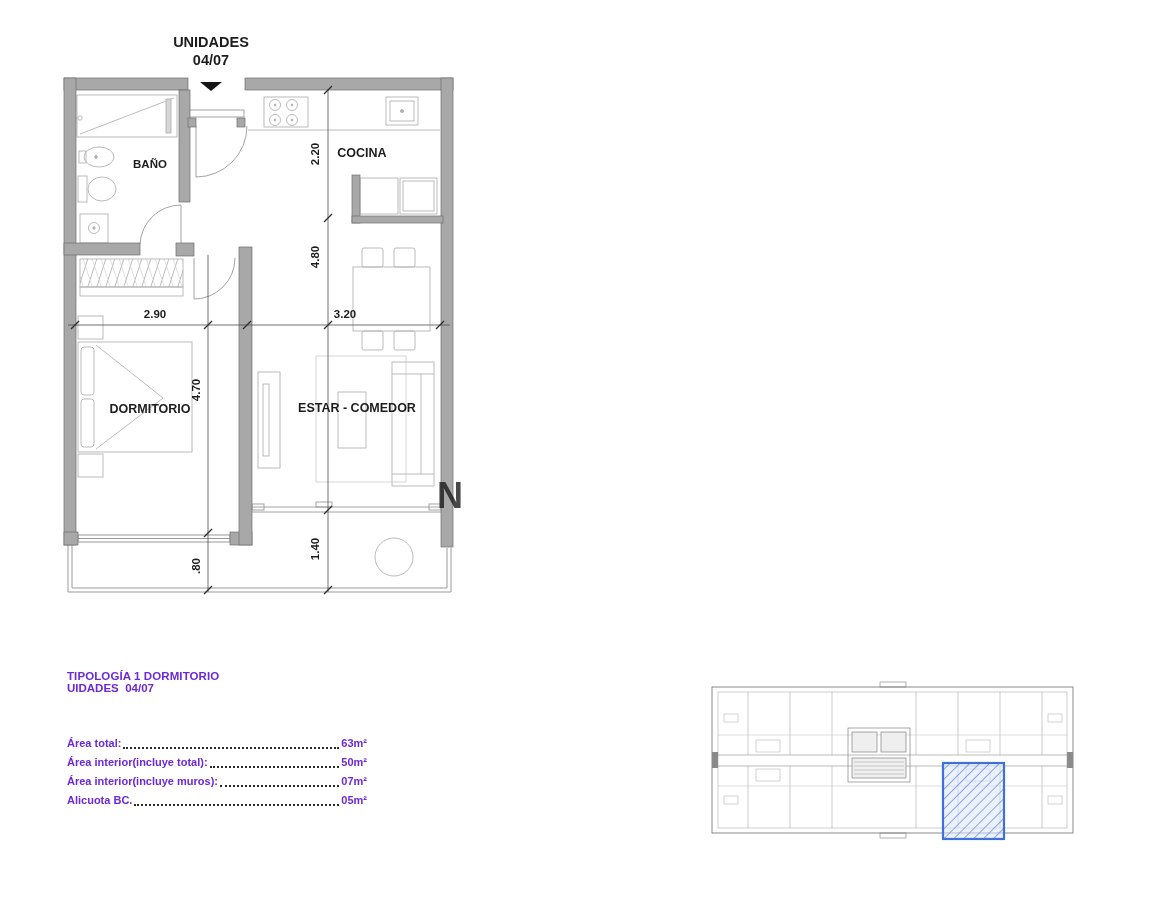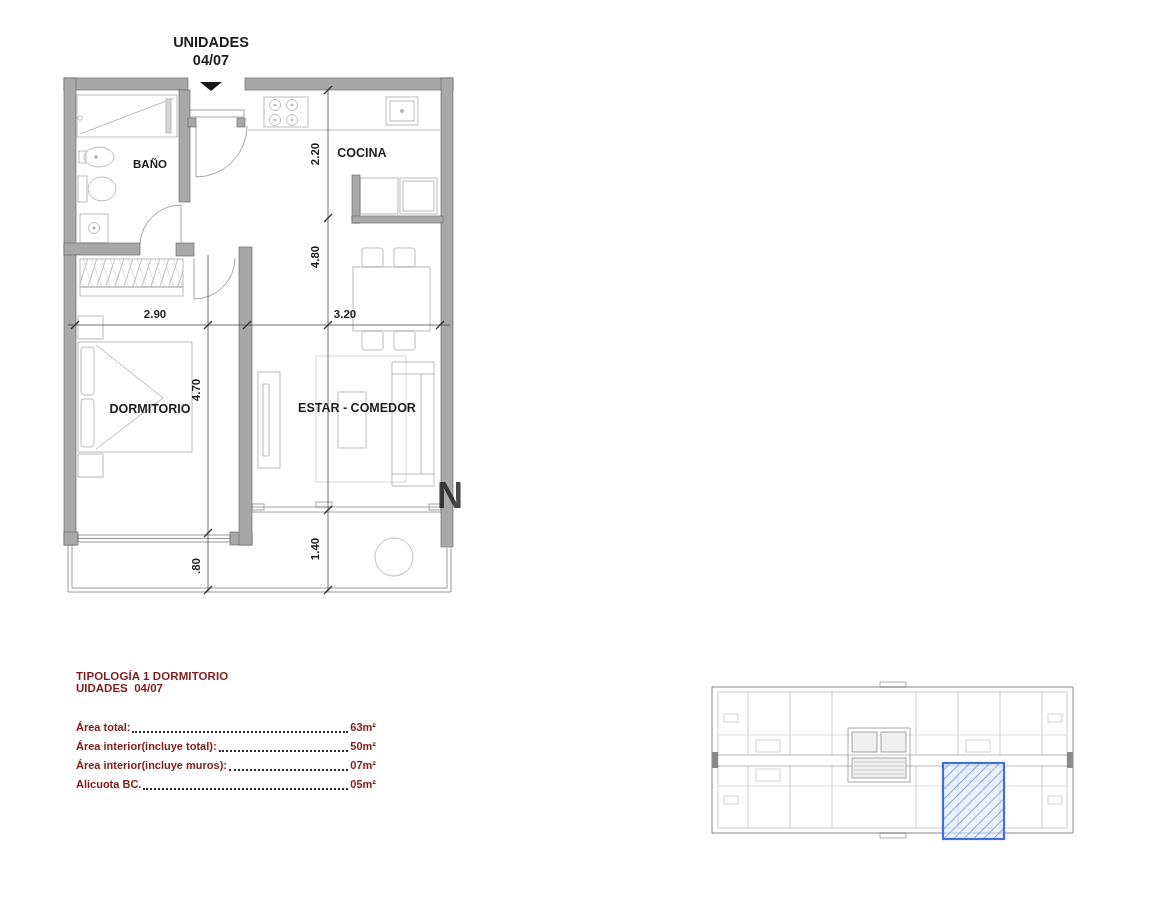--- a/index.html
+++ b/index.html
@@ -1,24 +1,24 @@
 <!DOCTYPE html>
 <html><head>
 <meta charset="utf-8">
 <style>
   html,body{margin:0;padding:0;background:#ffffff;}
   #canvas{position:relative;width:1157px;height:899px;background:#ffffff;overflow:hidden;
           font-family:"Liberation Sans", sans-serif;}
   svg text{font-family:"Liberation Sans", sans-serif;fill:#1c1c1c;}
   .plan-svg{position:absolute;left:55px;top:25px;}
   .keyplan-svg{position:absolute;left:703px;top:675px;}
-  .info-block{position:absolute;left:76px;top:670px;width:300px;color:#7f1d1d;}
+  .info-block{position:absolute;left:67px;top:670px;width:300px;color:#6d28d9;}
   .info-title{font-size:11.5px;font-weight:700;letter-spacing:.1px;margin:0 0 0 0;}
   .info-units{font-size:11.5px;font-weight:700;white-space:pre;}
-  .area-table{margin-top:24px;}
+  .area-table{margin-top:40px;}
   .area-row{display:flex;align-items:flex-end;font-size:11px;font-weight:700;line-height:19px;}
   .area-row .leader{flex:1;border-bottom:2px dotted #2a2a2a;margin:0 2px 4px 2px;height:0;}
   .area-row .val{white-space:nowrap;text-align:center;}
 </style>
 </head>
 <body>
 
 <div id="canvas">
 
   <svg class="plan-svg" width="410" height="580" viewBox="55 25 410 580">

